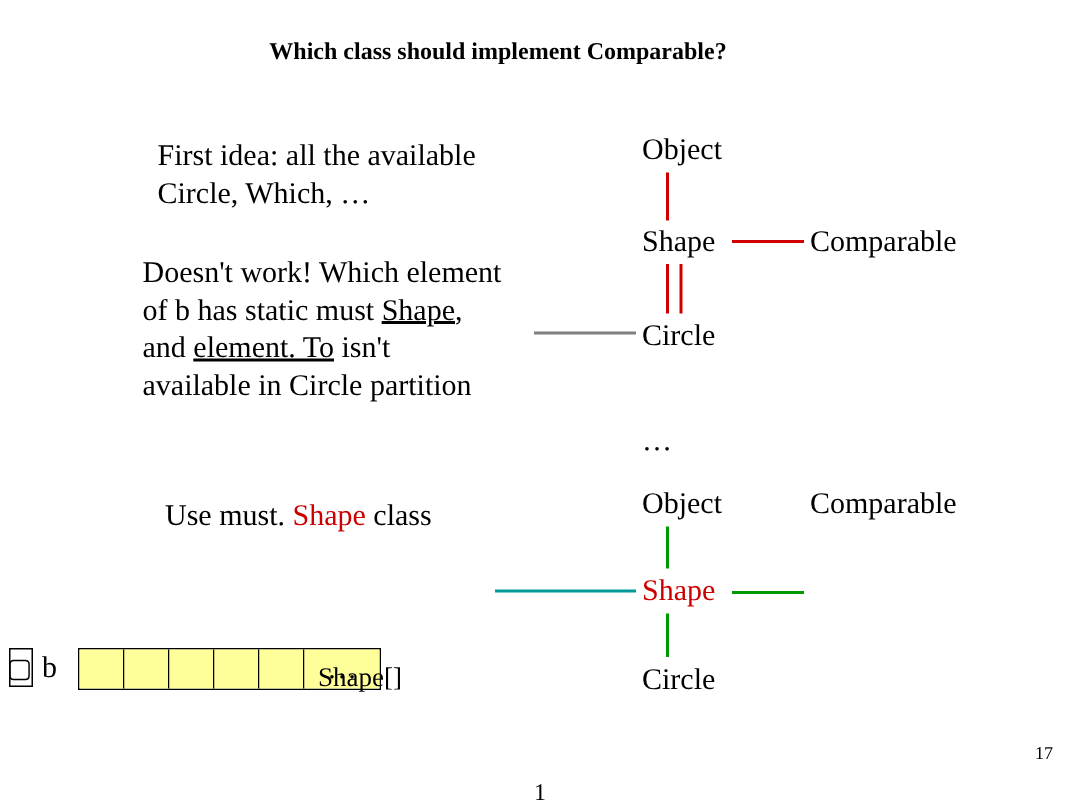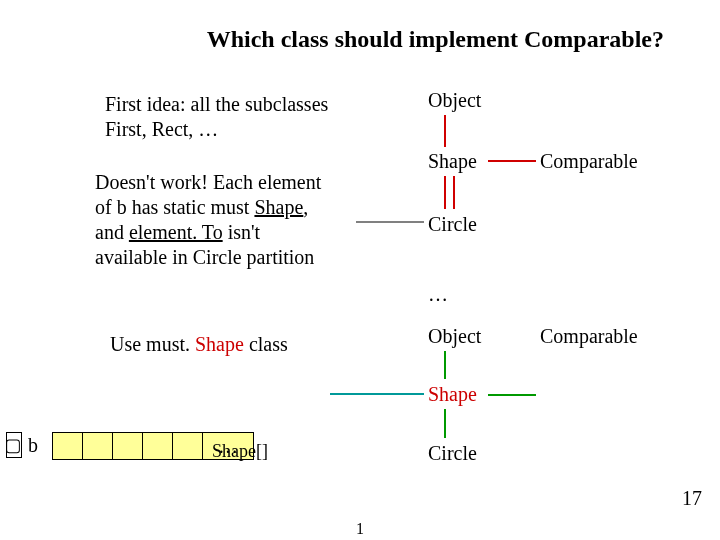--- a/index.html
+++ b/index.html
@@ -16,22 +16,22 @@
   .slide {
     position: relative;
     width: 720px;
     height: 540px;
   }
   .title {
     position: absolute;
     top: 26px;
     left: 0;
     width: 664px;
-    text-align: right;
-    font-size: 24px;
+    text-align: center;
+    font-size: 16px;
     font-weight: bold;
   }
   .txt {
     position: absolute;
     font-size: 20px;
     line-height: 1.25;
   }
   .para1 { left: 105px; top: 92px; width: 290px; }
   .para2 { left: 95px; top: 170px; width: 300px; }
   .para3 { left: 110px; top: 332px; width: 250px; }
@@ -79,36 +79,36 @@
   .cell {
     width: 30px; height: 26px;
     border-right: 1px solid #000;
     background: #ffff99;
     display: flex; align-items: center; justify-content: center;
     font-size: 20px;
   }
   .cell:last-child { border-right: none; width: 50px; }
   .arr-type { position: absolute; left: 212px; top: 441px; font-size: 18px; }
 
-  .pg17 { position: absolute; right: 18px; bottom: 30px; font-size: 20px; margin-left: 41px; }
+  .pg17 { position: absolute; right: 18px; bottom: 30px; font-size: 12px; margin-left: 41px; }
   .pg1  { position: absolute; left: 0; width: 720px; text-align: center; bottom: 2px; font-size: 16px; }
 </style>
 </head>
 <body>
 <div class="slide">
 
   <div class="title">Which class should implement Comparable?</div>
 
   <div class="txt para1">
-    <span>First idea: all the subclasses</span><br>
-    <span>First, Rect, …</span>
+    <span>First idea: all the available</span><br>
+    <span>Circle, Which, …</span>
   </div>
 
   <div class="txt para2">
-    <span>Doesn't work! Each element</span><br>
+    <span>Doesn't work! Which element</span><br>
     <span>of b has static must </span><span class="ul">Shape</span><span>,</span><br>
     <span>and </span><span class="ul">element. To</span><span> isn't</span><br>
     <span>available in Circle partition</span>
   </div>
 
   <div class="txt para3">
     <span>Use must. </span><span class="shape-word">Shape</span><span> class</span><br>
   </div>
 
   <div class="txt r object1">Object</div>

